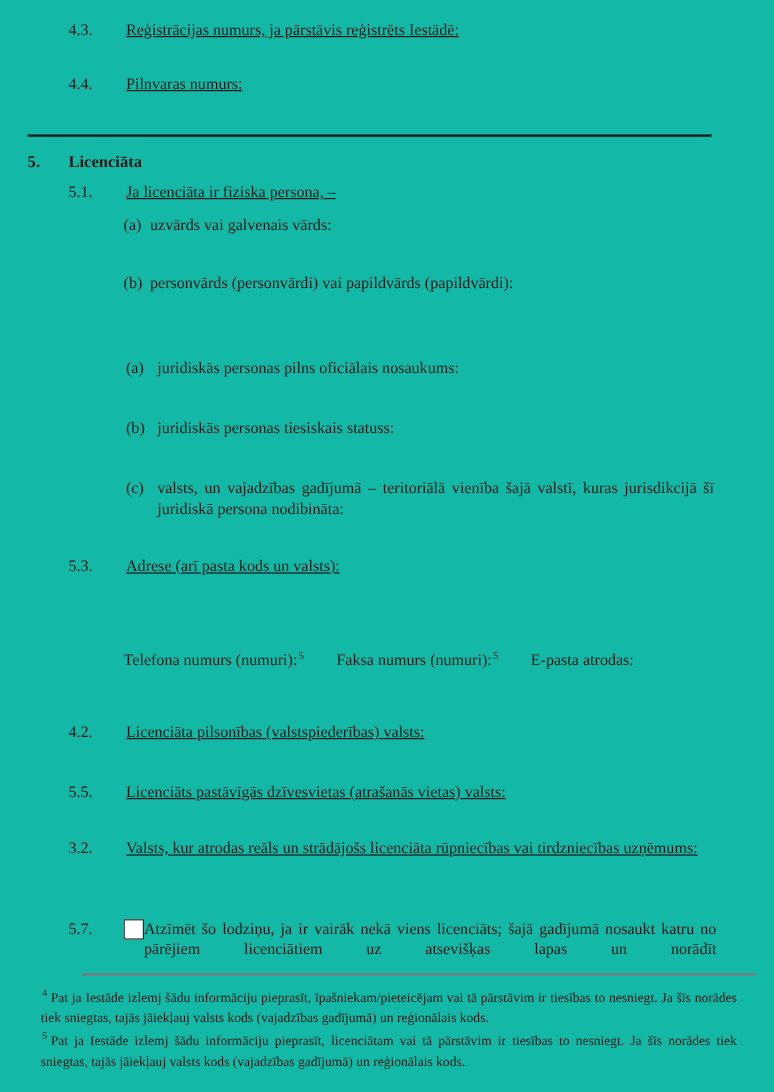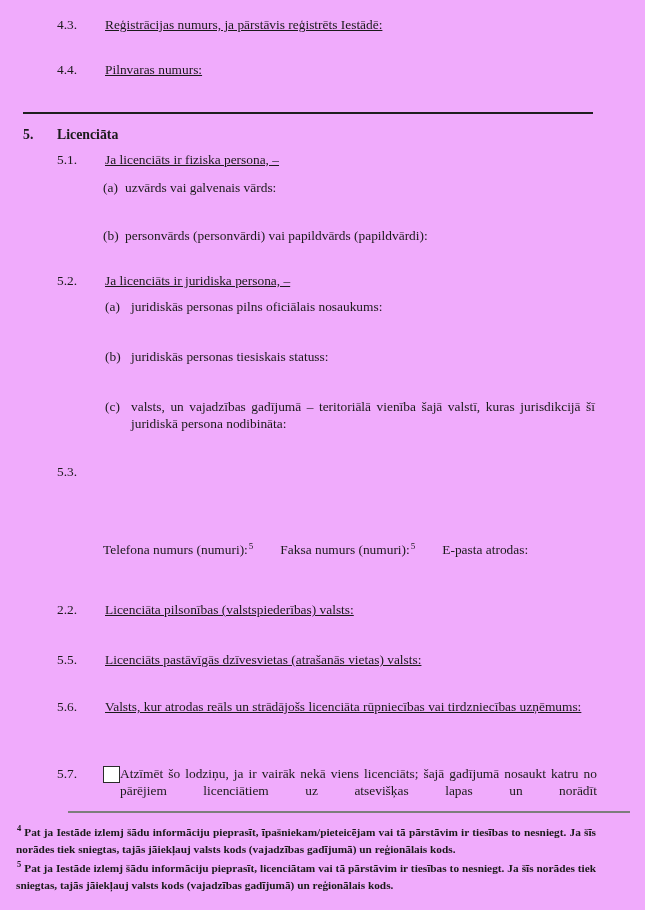--- a/index.html
+++ b/index.html
@@ -3,21 +3,21 @@
 <meta charset="utf-8">
 <style>
   html, body { margin: 0; padding: 0; }
   body {
     width: 645px; height: 910px;
     background: #ffffff;
     font-family: "Liberation Serif", "DejaVu Serif", serif;
     color: #1a1a1a;
     -webkit-font-smoothing: antialiased;
   }
-  .page { position: relative; width: 645px; height: 910px; overflow: hidden; background: #f0abfc; }
+  .page { position: relative; width: 645px; height: 910px; overflow: hidden; background: #14b8a6; }
 
   .row { position: absolute; left: 0; width: 645px; font-size: 13.4px; line-height: 17px; }
   .num { position: absolute; top: 0; }
 
   
   .n0 { left: 23px; }                 
   .n1 { left: 57px; }                 
   .n2 { left: 103px; }                
   .n3 { left: 105px; }                
 
@@ -41,24 +41,23 @@
     background: #ffffff;
     box-sizing: content-box;
   }
   .t-check { margin-left: 120px; margin-right: 48px; }
 
   .contact-row { left: 103px; width: 500px; }
   .contact-item { margin-right: 27px; white-space: nowrap; }
   sup { font-size: 9px; line-height: 0; vertical-align: super; margin-left: 1px; }
 
   .footnote {
-    position: absolute; left: 16px; width: 580px;
+    position: absolute; left: 34px; width: 580px;
     font-size: 11.3px; line-height: 17px;
     text-align: justify;
-    font-weight: bold;
   }
   .footnote sup { font-size: 8.5px; margin-right: 3px; }
 </style>
 </head>
 <body>
 
 <div class="page">
 
   <div class="row" style="top:16px">
     <span class="num n1">4.3.</span>
@@ -72,73 +71,70 @@
 
   <div class="hr1" style="top:112px"></div>
 
   <div class="row heading" style="top:126px">
     <span class="num n0">5.</span>
     <div class="txt t0">Licenciāta</div>
   </div>
 
   <div class="row" style="top:151px">
     <span class="num n1">5.1.</span>
-    <div class="txt t1">Ja licenciāts ir fiziska persona, –</div>
+    <div class="txt t1">Ja licenciāta ir fiziska persona, –</div>
   </div>
 
   <div class="row" style="top:179px">
     <span class="num n2">(a)</span>
     <div class="txt t2">uzvārds vai galvenais vārds:</div>
   </div>
 
   <div class="row" style="top:227px">
     <span class="num n2">(b)</span>
     <div class="txt t2">personvārds (personvārdi) vai papildvārds (papildvārdi):</div>
   </div>
 
-  <div class="row" style="top:272px">
-    <span class="num n1">5.2.</span>
-    <div class="txt t1">Ja licenciāts ir juridiska persona, –</div>
-  </div>
 
   <div class="row" style="top:298px">
     <span class="num n3">(a)</span>
     <div class="txt t3">juridiskās personas pilns oficiālais nosaukums:</div>
   </div>
 
   <div class="row" style="top:348px">
     <span class="num n3">(b)</span>
     <div class="txt t3">juridiskās personas tiesiskais statuss:</div>
   </div>
 
   <div class="row" style="top:398px">
     <span class="num n3">(c)</span>
     <div class="txt t3 just">valsts, un vajadzības gadījumā – teritoriālā vienība šajā valstī, kuras jurisdikcijā šī juridiskā persona nodibināta:</div>
   </div>
 
   <div class="row" style="top:463px">
     <span class="num n1">5.3.</span>
+    <div class="txt t1">Adrese (arī pasta kods un valsts):</div>
   </div>
 
   <div class="row contact-row" style="top:541px">
     <span class="contact-item"><span>Telefona numurs (numuri):</span><sup>5</sup></span><span class="contact-item"><span>Faksa numurs (numuri):</span><sup>5</sup></span><span class="contact-item">E-pasta atrodas:</span>
   </div>
 
   <div class="row" style="top:601px">
-    <span class="num n1">2.2.</span>
+    <span class="num n1">4.2.</span>
     <div class="txt t1">Licenciāta pilsonības (valstspiederības) valsts:</div>
   </div>
 
   <div class="row" style="top:651px">
     <span class="num n1">5.5.</span>
     <div class="txt t1">Licenciāts pastāvīgās dzīvesvietas (atrašanās vietas) valsts:</div>
   </div>
 
   <div class="row" style="top:698px">
-    <span class="num n1">5.6.</span>
+    <span class="num n1">3.2.</span>
     <div class="txt t1 just">Valsts, kur atrodas reāls un strādājošs licenciāta rūpniecības vai tirdzniecības uzņēmums:</div>
   </div>
 
   <div class="row" style="top:765px">
     <span class="num n1">5.7.</span>
     <span class="checkbox"></span>
     <div class="txt t-check just-all">Atzīmēt šo lodziņu, ja ir vairāk nekā viens licenciāts; šajā gadījumā nosaukt katru no pārējiem licenciātiem uz atsevišķas lapas un norādīt</div>
   </div>
 
   <div class="hr2" style="top:811px"></div>

